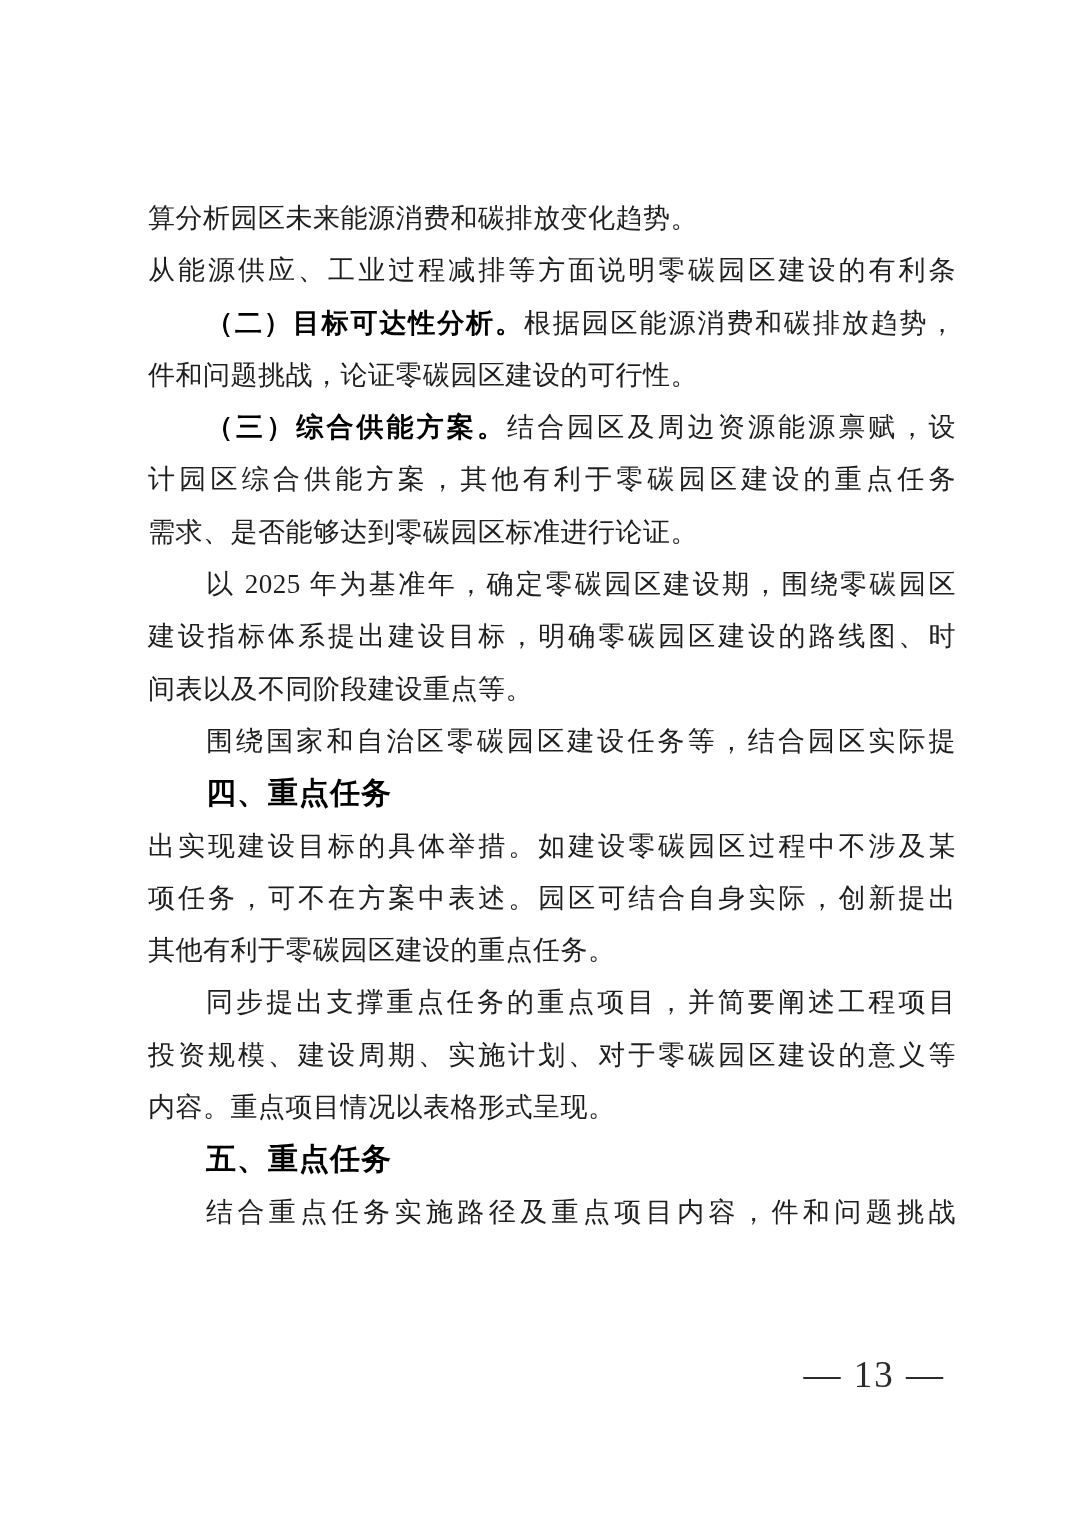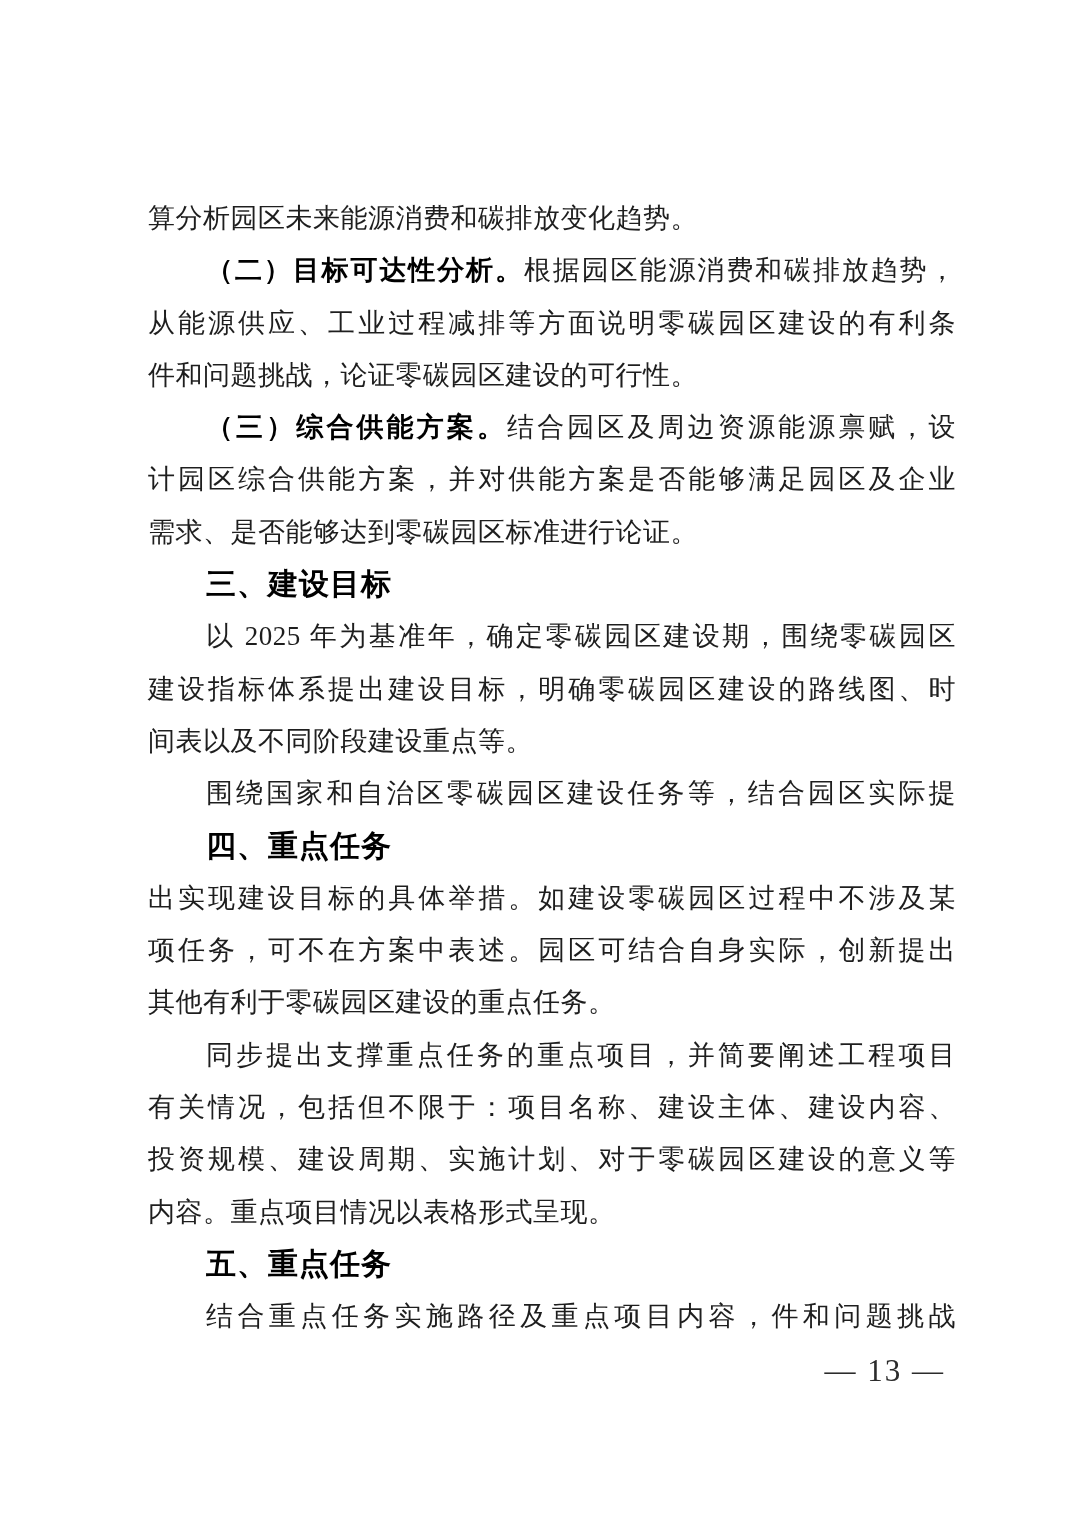--- a/index.html
+++ b/index.html
@@ -41,67 +41,65 @@
     font-family: "Liberation Sans", "DejaVu Sans", sans-serif;
     font-weight: 700;
     font-size: 30px;
     letter-spacing: 1px;
     color: #000000;
   }
   .footer {
     position: absolute;
     top: 1353px;
     right: 135px;
-    font-size: 31px;
+    font-size: 37px;
     letter-spacing: 2px;
     color: #2b2b2b;
     font-family: "Liberation Serif", "DejaVu Serif", serif;
   }
 </style>
 </head>
 <body>
 
 <div class="page">
   <main class="body-text">
 
     <p class="line">算分析园区未来能源消费和碳排放变化趋势。</p>
 
+    <p class="line justify">从能源供应、工业过程减排等方面说明零碳园区建设的有利条</p>
+
     <p class="line indent justify"><span class="lead">（二）目标可达性分析。</span><span>根据园区能源消费和碳排放趋势，</span></p>
-
-    <p class="line justify">从能源供应、工业过程减排等方面说明零碳园区建设的有利条</p>
 
     <p class="line">件和问题挑战，论证零碳园区建设的可行性。</p>
 
     <p class="line indent justify"><span class="lead">（三）综合供能方案。</span><span>结合园区及周边资源能源禀赋，设</span></p>
 
-    <p class="line justify">计园区综合供能方案，并对供能方案是否能够满足园区及企业</p>
+    <p class="line justify">计园区综合供能方案，其他有利于零碳园区建设的重点任务</p>
 
     <p class="line">需求、是否能够达到零碳园区标准进行论证。</p>
 
-    <p class="line heading indent">三、建设目标</p>
 
     <p class="line indent justify">以 2025 年为基准年，确定零碳园区建设期，围绕零碳园区</p>
 
     <p class="line justify">建设指标体系提出建设目标，明确零碳园区建设的路线图、时</p>
 
     <p class="line">间表以及不同阶段建设重点等。</p>
 
     <p class="line indent justify">围绕国家和自治区零碳园区建设任务等，结合园区实际提</p>
 
     <p class="line heading indent">四、重点任务</p>
 
     <p class="line justify">出实现建设目标的具体举措。如建设零碳园区过程中不涉及某</p>
 
     <p class="line justify">项任务，可不在方案中表述。园区可结合自身实际，创新提出</p>
 
     <p class="line">其他有利于零碳园区建设的重点任务。</p>
 
     <p class="line indent justify">同步提出支撑重点任务的重点项目，并简要阐述工程项目</p>
 
-    <p class="line justify">有关情况，包括但不限于：项目名称、建设主体、建设内容、</p>
 
     <p class="line justify">投资规模、建设周期、实施计划、对于零碳园区建设的意义等</p>
 
     <p class="line">内容。重点项目情况以表格形式呈现。</p>
 
     <p class="line heading indent">五、重点任务</p>
 
     <p class="line indent justify">结合重点任务实施路径及重点项目内容，件和问题挑战</p>
 
   </main>

